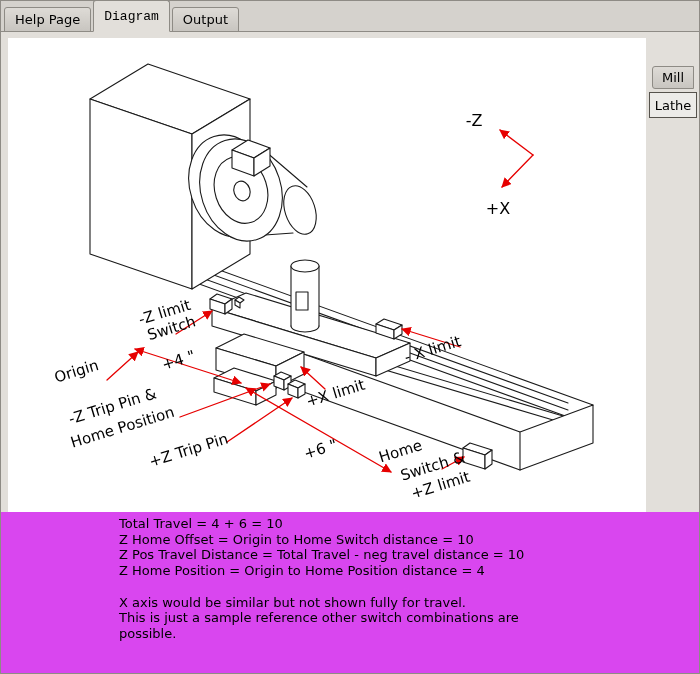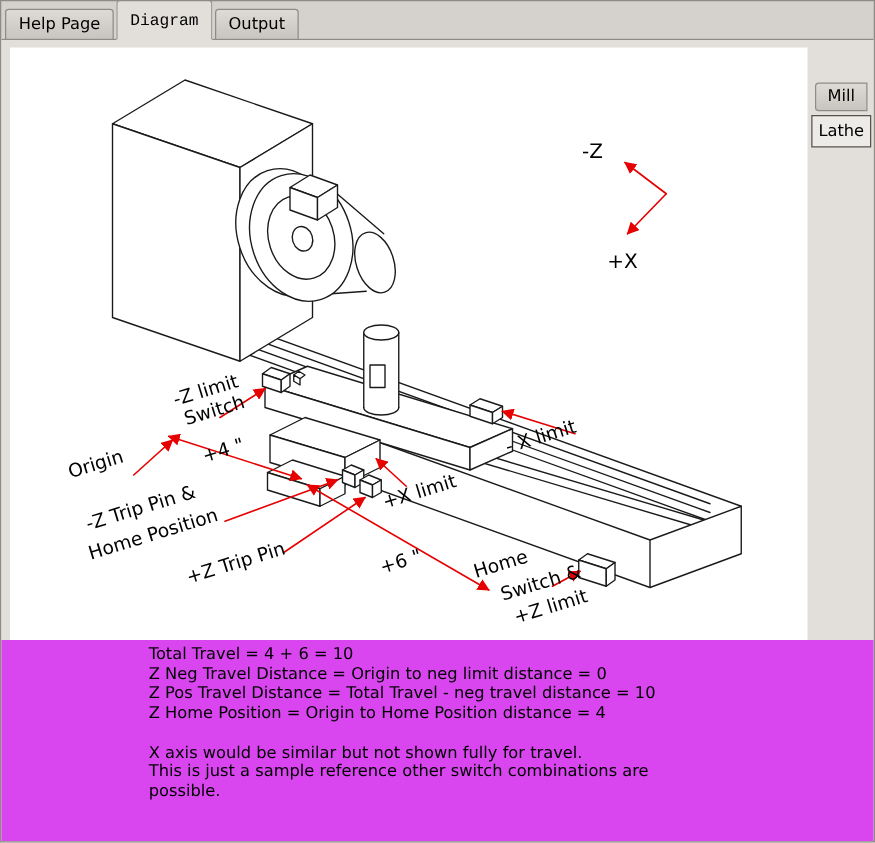--- a/index.html
+++ b/index.html
@@ -178,21 +178,21 @@
       <div class="machine-tab mill">
         <span>Mill</span>
       </div>
       <div class="machine-tab lathe">
         <span>Lathe</span>
       </div>
     </div>
 
     <div class="notes">
       <div class="notes-line">Total Travel = 4 + 6 = 10</div>
-      <div class="notes-line">Z Neg Travel Distance = Origin to neg limit distance = 0</div>
+      <div class="notes-line">Z Home Offset = Origin to Home Switch distance = 10</div>
       <div class="notes-line">Z Pos Travel Distance = Total Travel - neg travel distance = 10</div>
       <div class="notes-line">Z Home Position = Origin to Home Position distance = 4</div>
       <div class="notes-line"></div>
       <div class="notes-line">X axis would be similar but not shown fully for travel.</div>
       <div class="notes-line">This is just a sample reference other switch combinations are</div>
       <div class="notes-line">possible.</div>
     </div>
 
   </div>
 </div>

